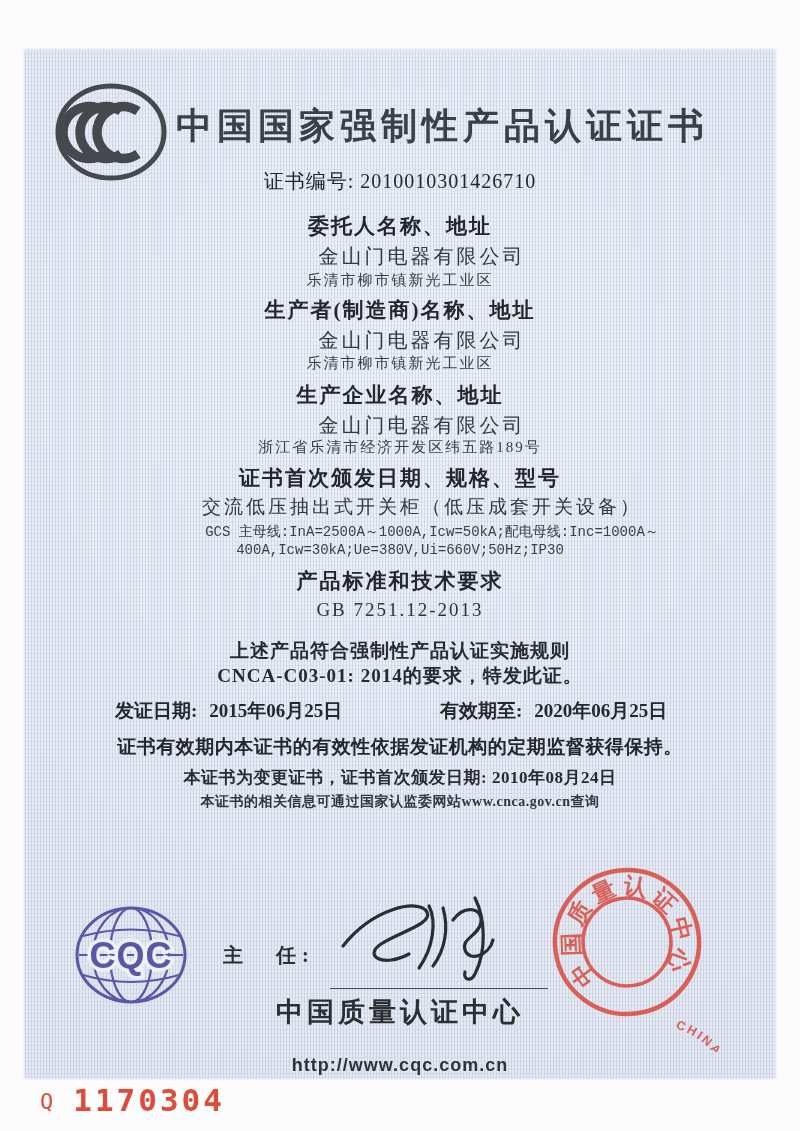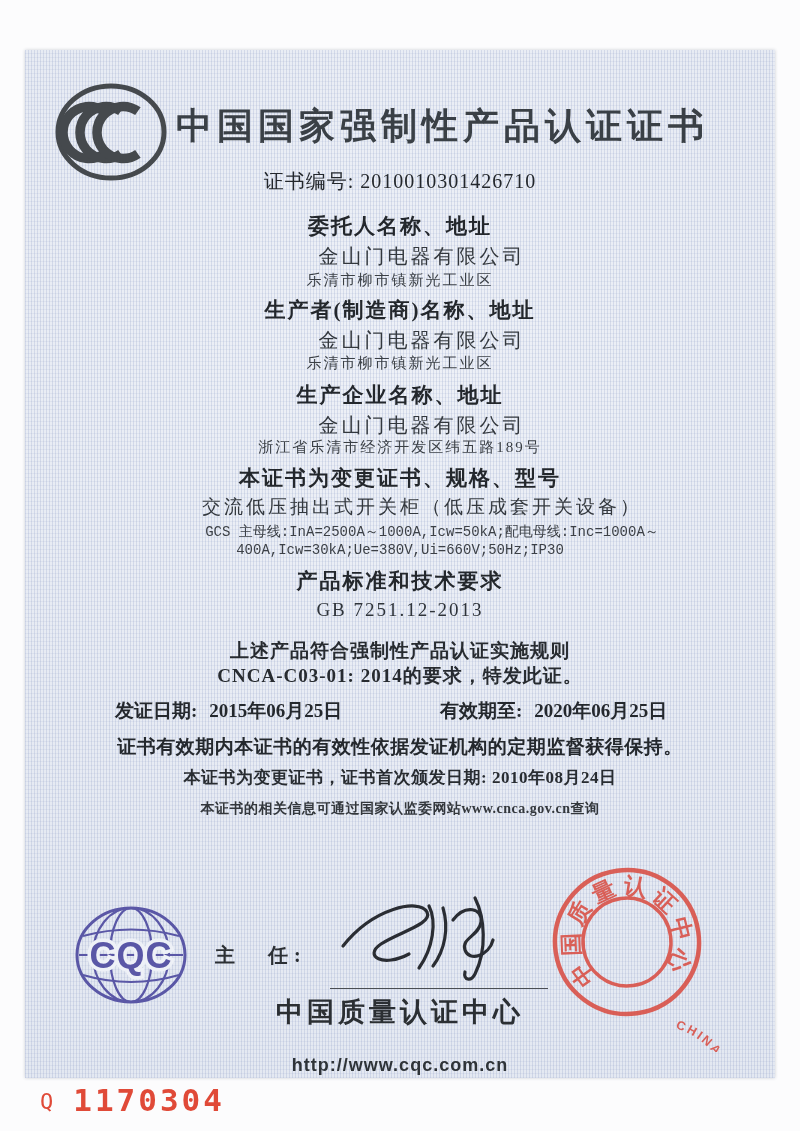--- a/index.html
+++ b/index.html
@@ -79,21 +79,21 @@
   <div class="abs ctr sec-a" style="top:221px;">乐清市柳市镇新光工业区</div>
 
   <div class="abs ctr sec-h" style="top:246px;">生产者(制造商)名称、地址</div>
   <div class="abs ctr sec-n" style="top:277px;">金山门电器有限公司</div>
   <div class="abs ctr sec-a" style="top:304px;">乐清市柳市镇新光工业区</div>
 
   <div class="abs ctr sec-h" style="top:331px;">生产企业名称、地址</div>
   <div class="abs ctr sec-n" style="top:362px;">金山门电器有限公司</div>
   <div class="abs ctr sec-a" style="top:388px;">浙江省乐清市经济开发区纬五路189号</div>
 
-  <div class="abs ctr sec-h" style="top:414px;">本证书为变更证书、规格、型号</div>
+  <div class="abs ctr sec-h" style="top:414px;">证书首次颁发日期、规格、型号</div>
   <div class="abs ctr sec-n" style="top:444px;font-size:19px;">交流低压抽出式开关柜（低压成套开关设备）</div>
   <div class="abs ctr spec" style="top:473px;margin-left:32px;">GCS 主母线:InA=2500A～1000A,Icw=50kA;配电母线:Inc=1000A～</div>
   <div class="abs ctr spec" style="top:492px;">400A,Icw=30kA;Ue=380V,Ui=660V;50Hz;IP30</div>
 
   <div class="abs ctr sec-h" style="top:517px;">产品标准和技术要求</div>
   <div class="abs ctr stdval" style="top:549px;text-align:center;">GB 7251.12-2013</div>
 
   <div class="abs ctr stmt" style="top:588px;">上述产品符合强制性产品认证实施规则</div>
   <div class="abs ctr stmt" style="top:613px;">CNCA-C03-01: 2014的要求，特发此证。</div>
 
@@ -101,33 +101,33 @@
     <span class="dates-label">发证日期:</span>
     <span class="dates-label" style="margin-left:8px;">2015年06月25日</span>
   </div>
   <div class="abs" style="left:415px;top:648px;">
     <span class="dates-label">有效期至:</span>
     <span class="dates-label" style="margin-left:8px;">2020年06月25日</span>
   </div>
 
   <div class="abs ctr validity" style="top:684px;">证书有效期内本证书的有效性依据发证机构的定期监督获得保持。</div>
   <div class="abs ctr change" style="top:716px;">本证书为变更证书，证书首次颁发日期: 2010年08月24日</div>
-  <div class="abs ctr infoline" style="top:743px;margin-top:7px;">本证书的相关信息可通过国家认监委网站www.cnca.gov.cn查询</div>
+  <div class="abs ctr infoline" style="top:743px;">本证书的相关信息可通过国家认监委网站www.cnca.gov.cn查询</div>
 
   <svg class="abs" style="left:48px;top:853px;" width="117" height="105" viewBox="0 0 117 105">
     <ellipse class="cqc-line" cx="58" cy="52" rx="54" ry="47"></ellipse>
     <path class="cqc-line-thin" d="M 10,33 Q 58,20 106,33"></path>
     <path class="cqc-line-thin" d="M 6,52 L 110,52"></path>
     <path class="cqc-line-thin" d="M 10,72 Q 58,86 106,72"></path>
     <ellipse class="cqc-line-thin" cx="58" cy="52" rx="21" ry="47"></ellipse>
     <ellipse class="cqc-line-thin" cx="58" cy="52" rx="38" ry="47"></ellipse>
     <text class="cqc-text" x="58" y="65" text-anchor="middle">CQC</text>
   </svg>
 
-  <div class="abs director" style="left:190px;top:892px;">主 任:</div>
+  <div class="abs director" style="left:198px;top:892px;">主 任:</div>
 
   <svg class="abs" style="left:298px;top:826px;" width="210" height="115" viewBox="0 0 210 115">
     <path class="sig-stroke" d="M20,70 C50,32 96,22 104,36 C110,48 76,56 58,68 C40,80 60,92 86,78"></path>
     <path class="sig-stroke" d="M106,30 C114,46 110,72 96,92"></path>
     <path class="sig-stroke" d="M120,32 C126,52 122,74 110,90"></path>
     <path class="sig-stroke" d="M130,44 C142,28 160,32 158,46 C156,60 138,62 142,74 C146,86 166,80 170,64"></path>
     <path class="sig-stroke" d="M152,22 C162,42 164,74 152,98 C148,106 140,104 142,96"></path>
   </svg>
   <div class="abs sigline" style="left:305px;top:938px;width:218px;"></div>
 

